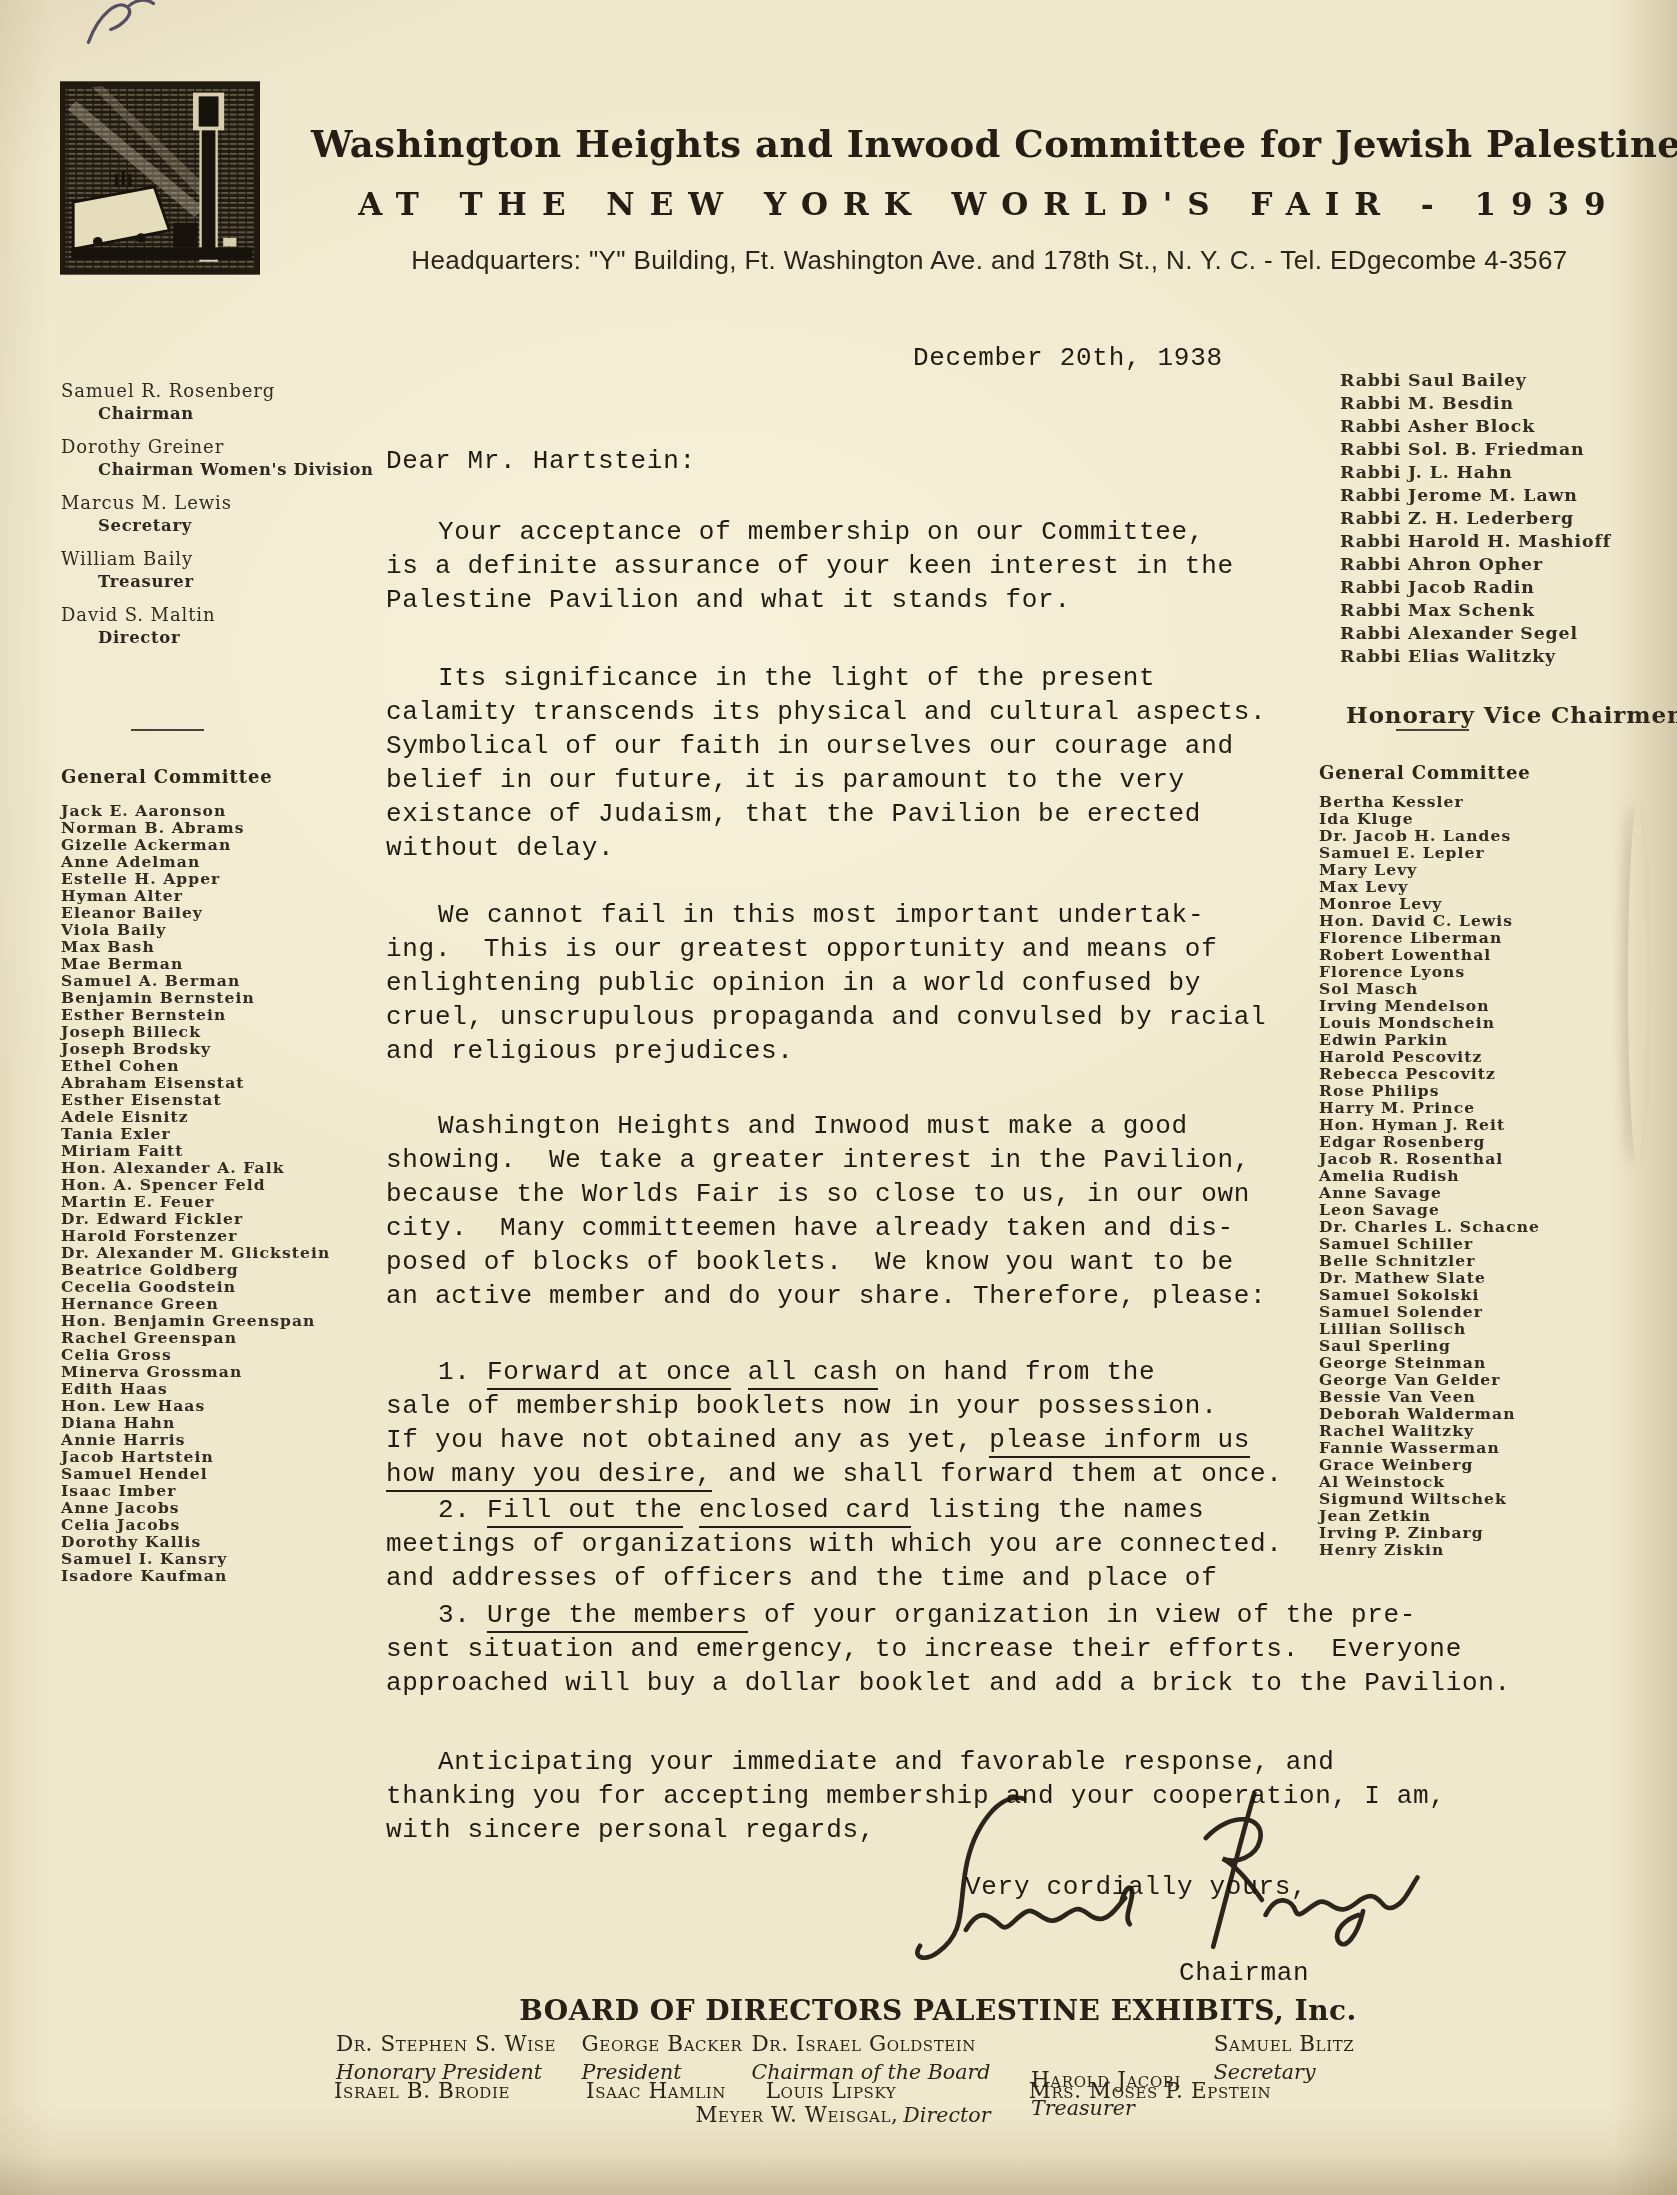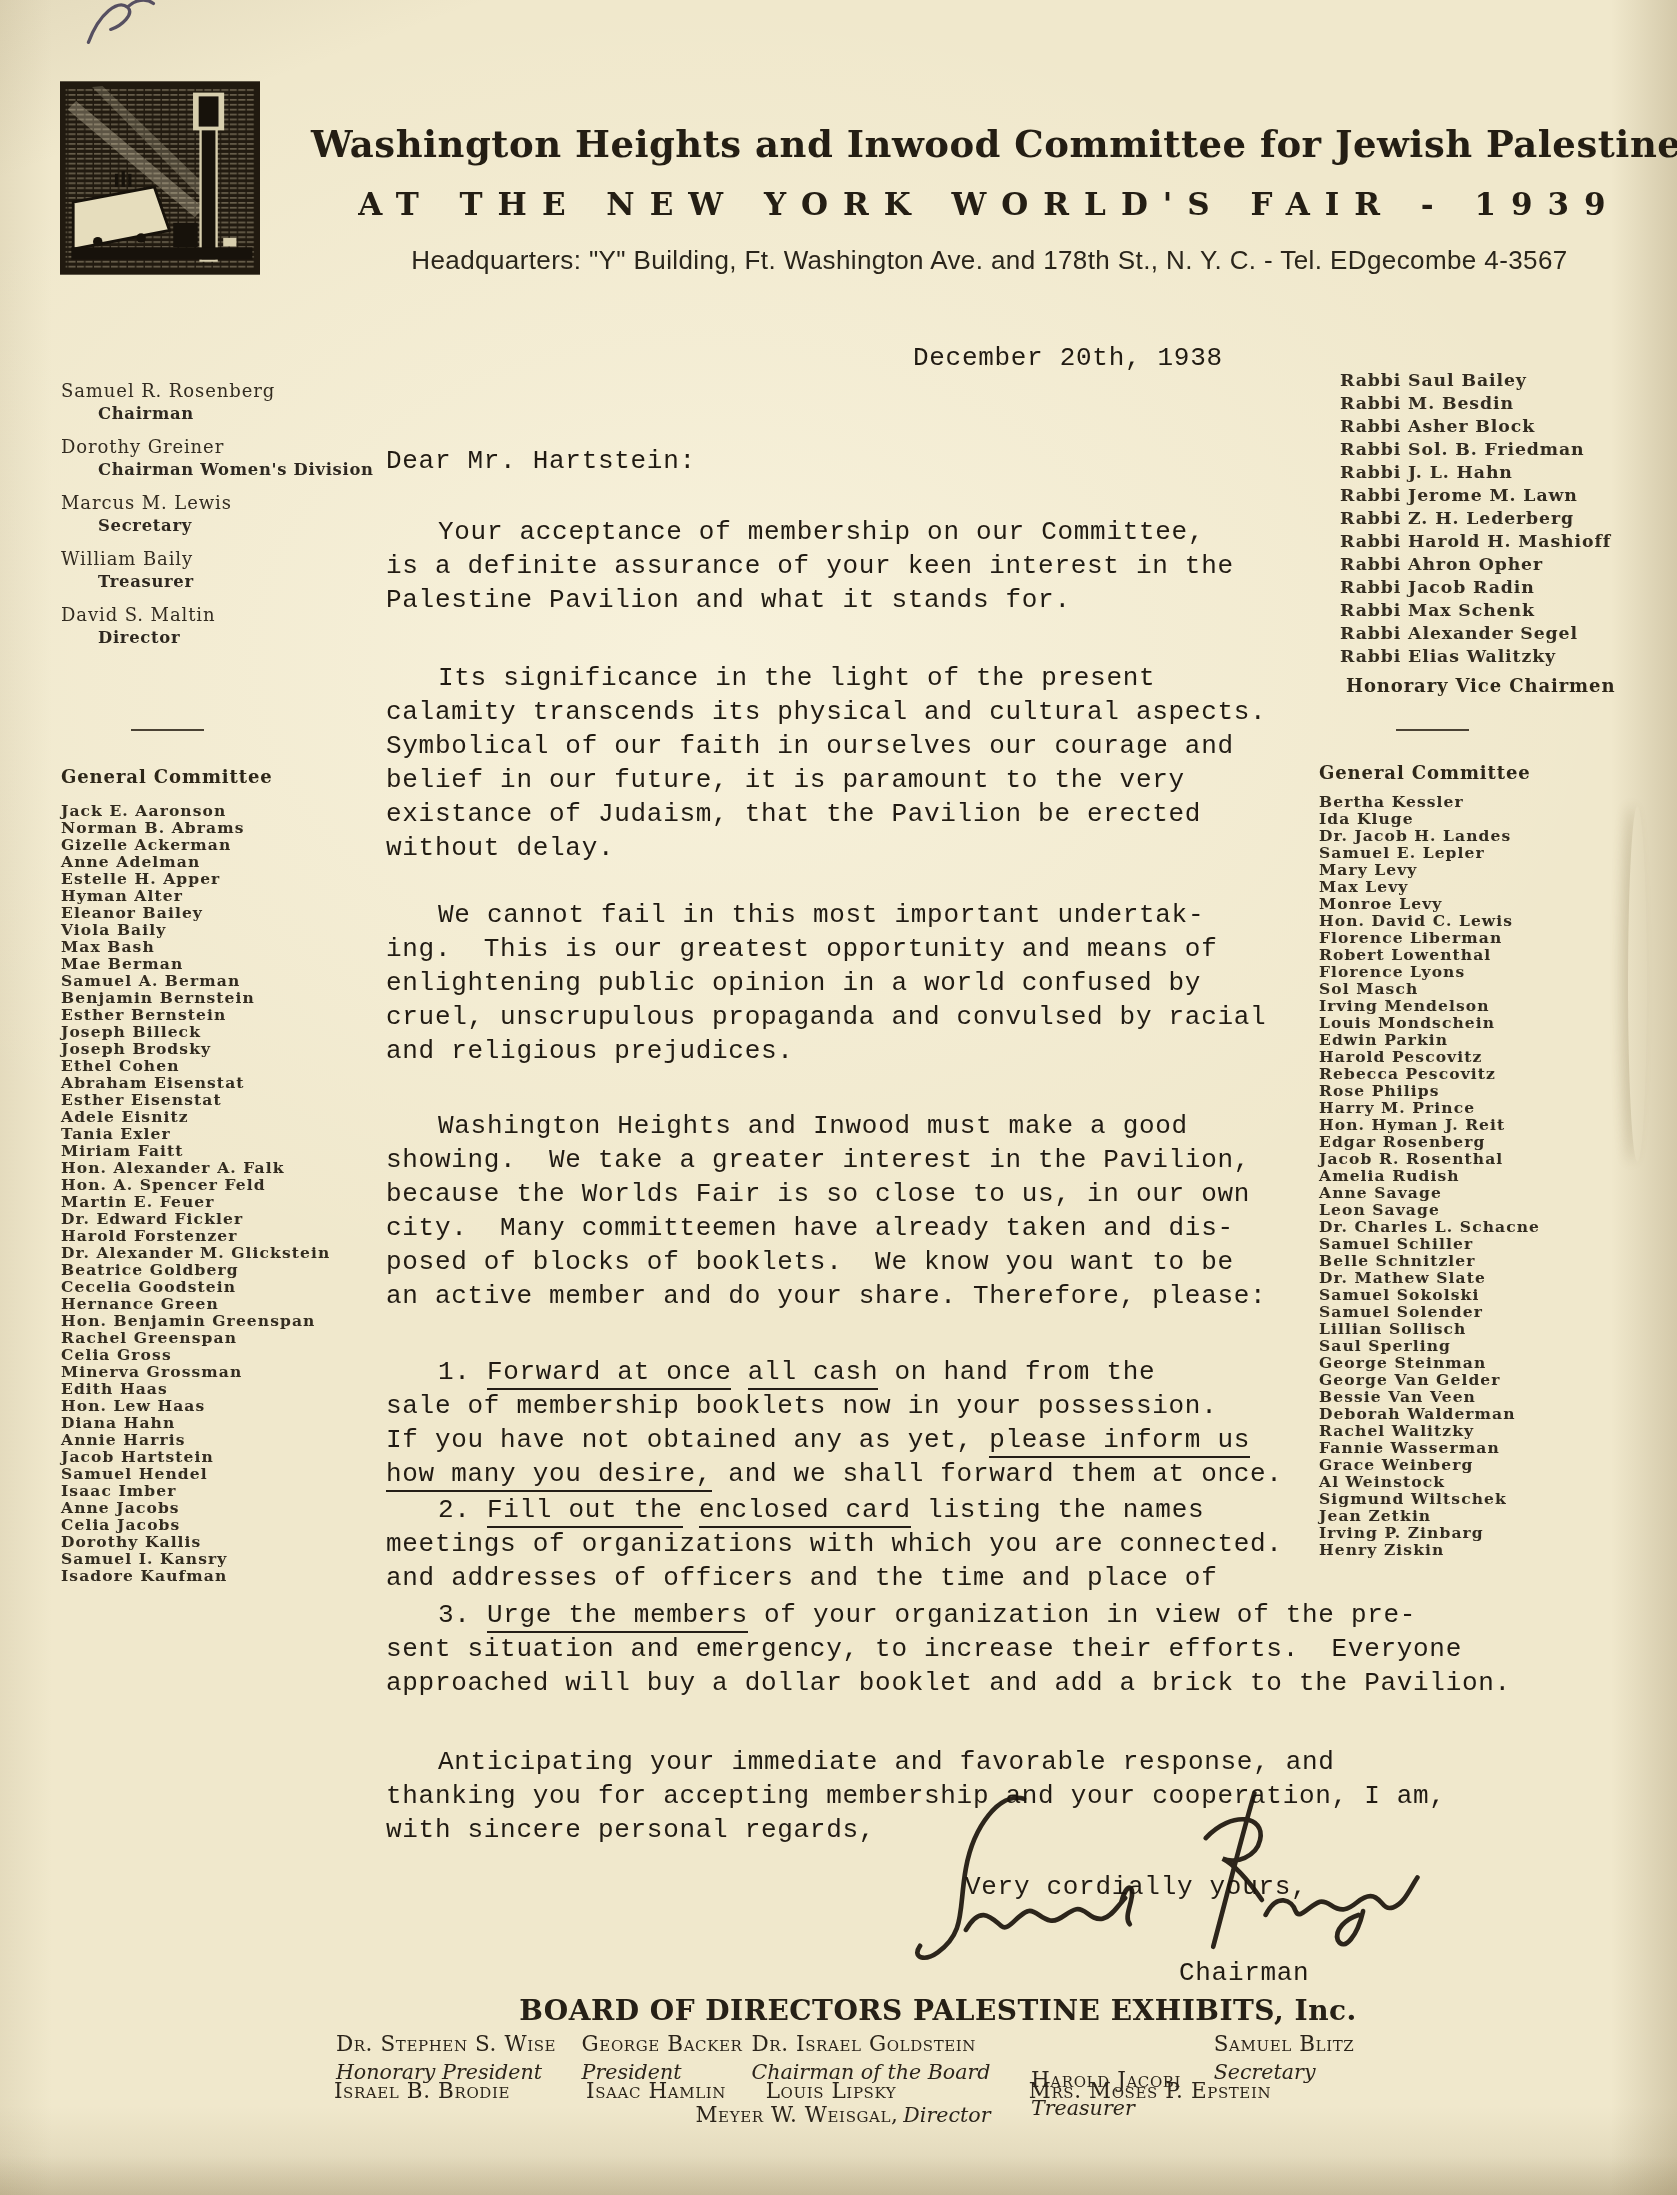--- a/index.html
+++ b/index.html
@@ -55,22 +55,22 @@
   .rule-right{left:1396px;top:729px;}
   .gc-head{position:absolute;font-weight:bold;font-size:18px;letter-spacing:0.9px;color:#2e2719;white-space:nowrap;}
   .gc-left-head{left:61px;top:766px;}
   .gc-right-head{left:1319px;top:762px;}
   .name-list{position:absolute;margin:0;padding:0;list-style:none;}
   .left-list{left:61px;top:802px;}
   .right-list{left:1319px;top:793px;}
   .name-list li{font-size:15.5px;font-weight:bold;letter-spacing:1.1px;line-height:17px;white-space:nowrap;color:#332c20;}
   .rabbis{position:absolute;left:1319px;top:369px;}
   .rabbis div{font-size:17.3px;font-weight:bold;letter-spacing:0.9px;line-height:23px;white-space:nowrap;color:#332c20;margin-left:21px;}
-  .hvc{position:absolute;left:1346px;top:675px;width:281px;text-align:left;
-       font-weight:bold;font-size:18px;letter-spacing:0.9px;color:#2e2719;white-space:nowrap;}
+  .hvc{position:absolute;left:1346px;top:701px;width:281px;text-align:left;
+       font-weight:bold;font-size:23px;letter-spacing:0.9px;color:#2e2719;white-space:nowrap;}
 
   
   .f-head{position:absolute;left:890px;top:1994px;transform:translateX(-50%);
           font-weight:bold;font-size:28px;letter-spacing:0.5px;color:#262016;white-space:nowrap;margin-left:48px;}
   .fcell{position:absolute;transform:translateX(-50%);color:#2b241a;white-space:nowrap;}
   .fc-name{font-variant:small-caps;font-size:21.5px;letter-spacing:0.6px;}
   .fc-title{font-style:italic;font-size:20.6px;margin-top:3.7px;}
   .f-row3{top:2102px;left:843px;}
 </style>
 </head>

